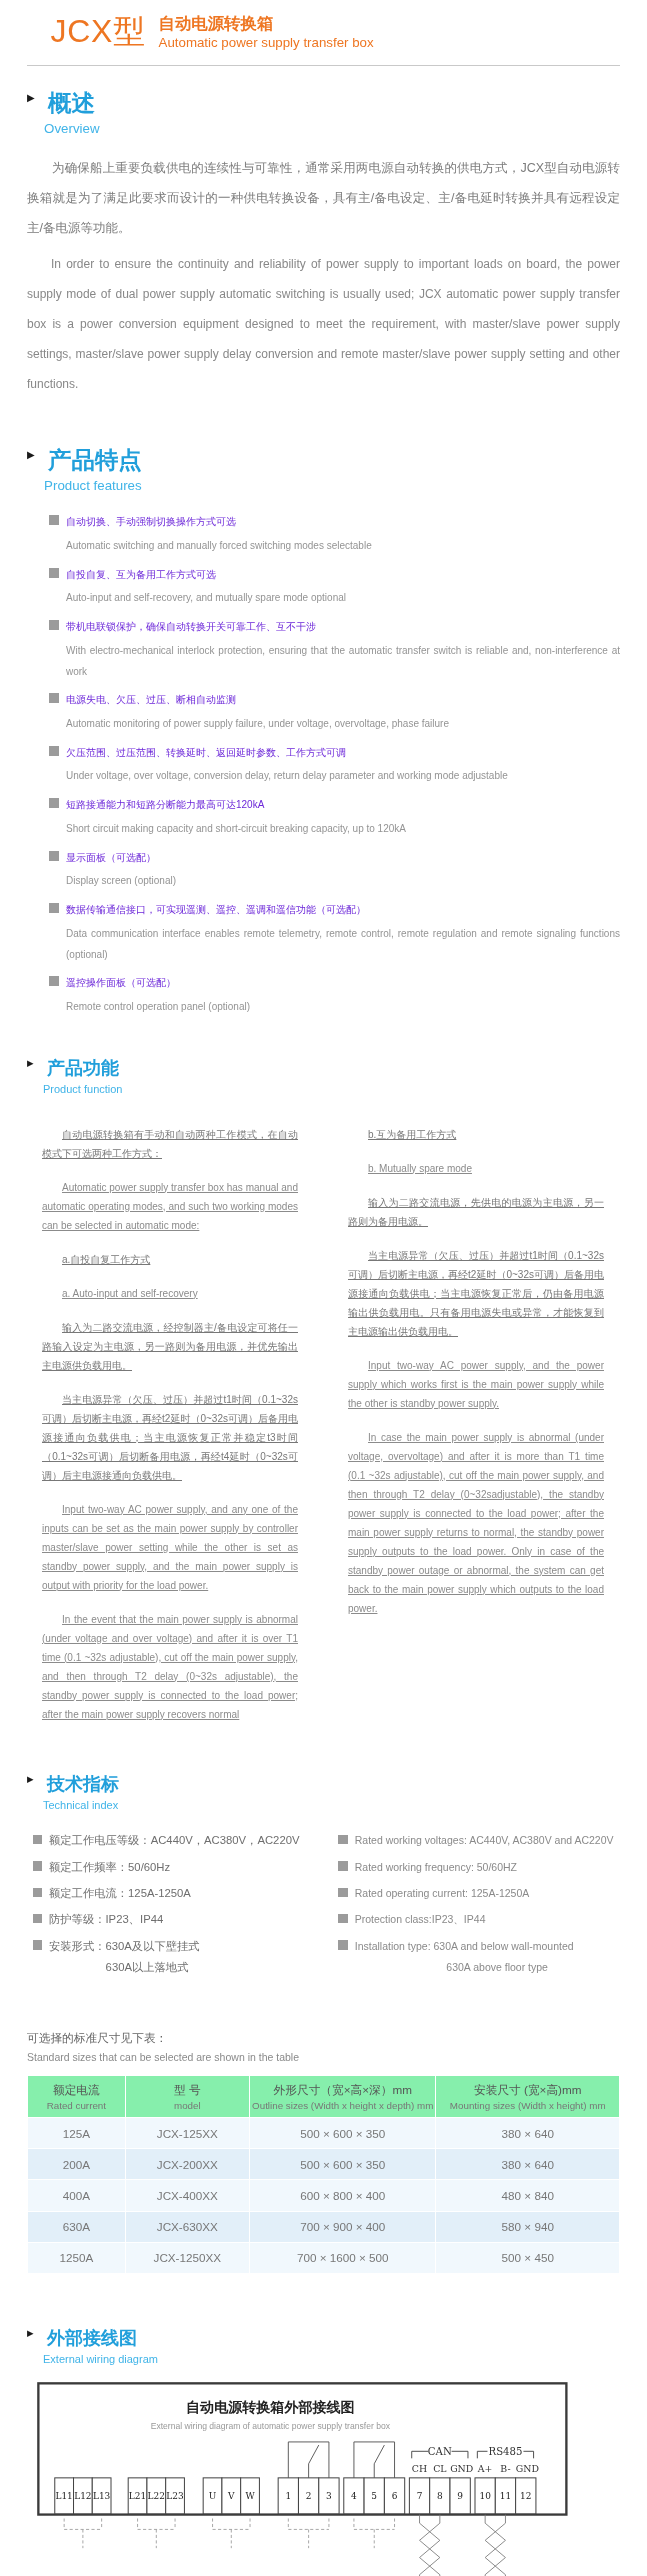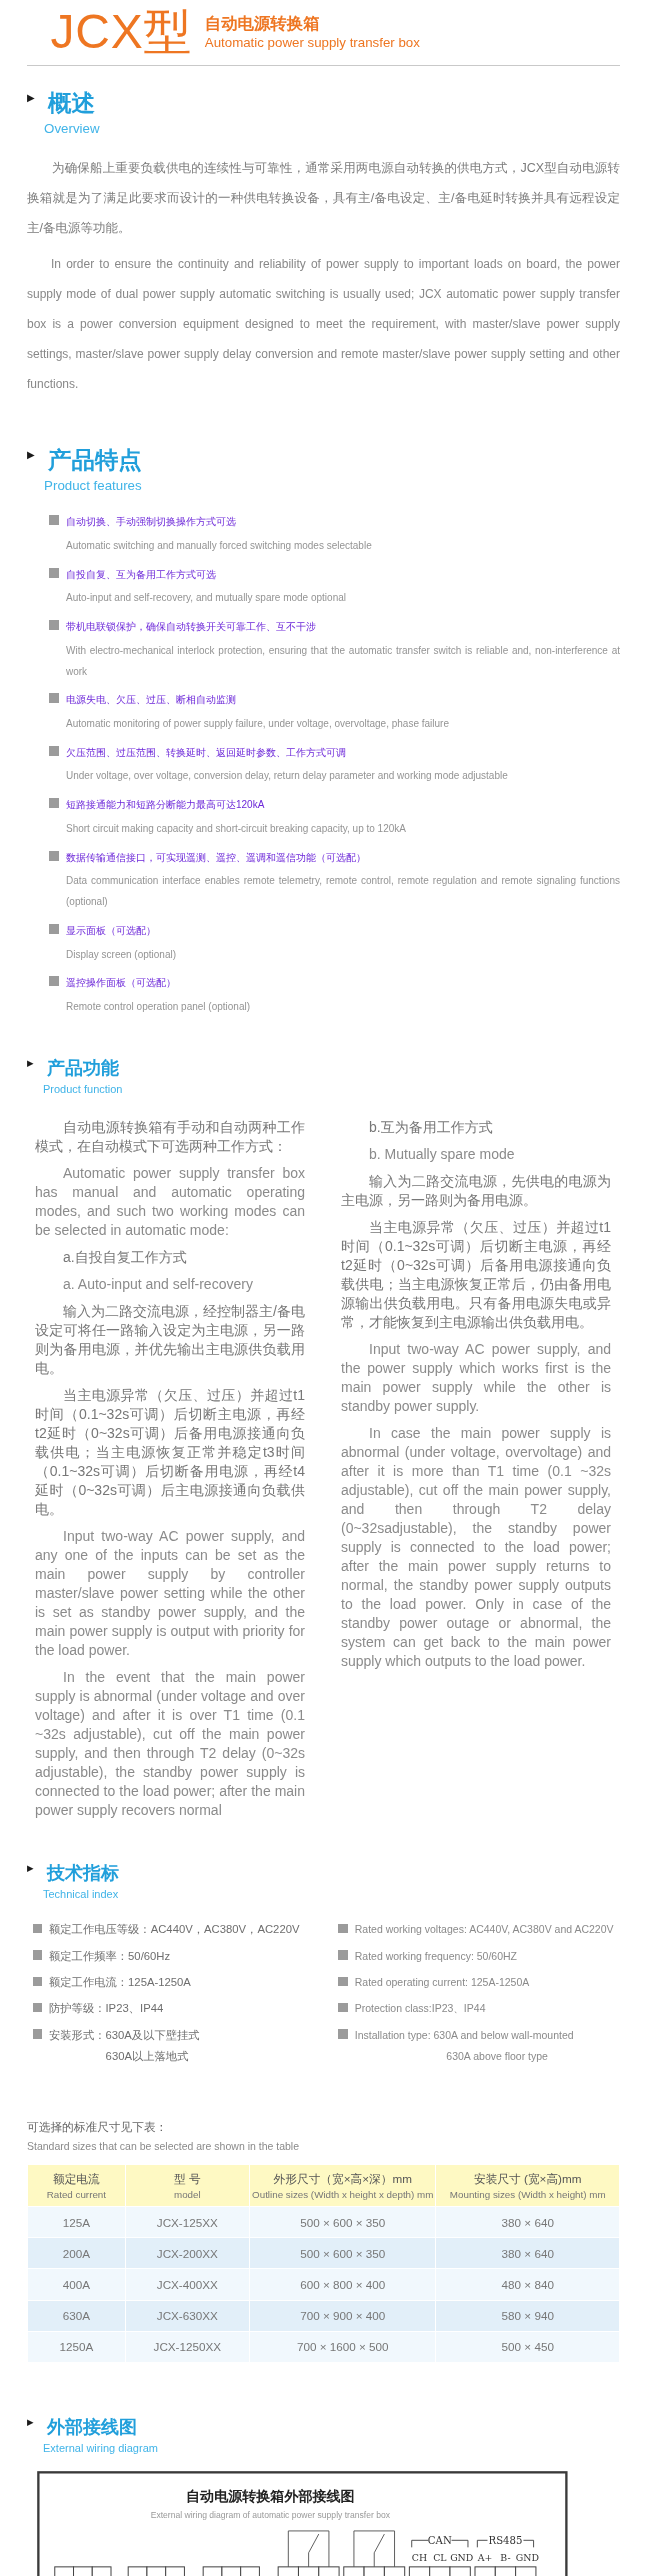--- a/index.html
+++ b/index.html
@@ -1,21 +1,21 @@
 <!DOCTYPE html>
 <html style="font-size:12.5px"><head>
 <meta charset="utf-8">
 <style>
   html,body{margin:0;padding:0;background:#fff;}
   body{width:648px;font-family:"Liberation Sans","DejaVu Sans",sans-serif;color:#777;}
   .page{padding:11px 27px 19px 27px;width:593px;}
 
   
   .hdr{display:flex;align-items:flex-start;padding-left:23.4px;gap:12.5px;}
-  .hdr .model{font-size:48px;line-height:41px;color:#ee7622;letter-spacing:0.8px;font-weight:400;}
+  .hdr .model{font-size:32px;line-height:41px;color:#ee7622;letter-spacing:0.8px;font-weight:400;}
   .hdr .tblock{padding-top:1.6px;}
   .hdr .t-zh{font-size:16.4px;font-weight:bold;color:#ee7622;line-height:20px;}
   .hdr .t-en{font-size:13.3px;color:#ee7622;line-height:19px;}
   .hdr-rule{border:none;border-top:0.8px solid #c9c9c9;margin:12.5px 0 0 0;}
 
   
   .sec{display:flex;gap:9.4px;align-items:flex-start;}
   .sec .tri{color:#1b1b1b;font-size:10px;line-height:23.4px;}
   .sec h2{margin:4px;font-size:23.4px;line-height:26.5px;font-weight:bold;color:#219fdb;}
   .sec .sub{font-size:13.3px;color:#41b4e8;line-height:17px;}
@@ -31,41 +31,41 @@
   
   .features{margin:17px 0 0 22px;}
   .feat{margin-bottom:7.8px;}
   .feat .zh{font-size:10px;color:#6d28d9;line-height:22px;}
   .feat .sq{display:inline-block;width:10px;height:10px;background:#9b9b9b;margin-right:7px;}
   .feat .en{font-size:10px;color:#949494;line-height:21px;margin:1.6px 0 0 17px;text-align:justify;}
 
   
   .cols{display:flex;gap:20px;margin-top:12.5px;}
   .col{width:286px;}
-  .col p{margin:8px;font-size:14px;line-height:19px;text-align:justify;color:#777;}
+  .col p{margin:15px;font-size:10px;line-height:19px;text-align:justify;color:#777;text-decoration:underline;}
   .col p[data-lang="zh"]{text-indent:2em;}
   .col p[data-lang="en"]{color:#8b8b8b;text-indent:2em;}
   .col p[data-lang="en-cont"]{color:#8b8b8b;text-indent:0;}
 
   
   .tech{display:flex;gap:15.6px;margin-top:15.6px;}
   .tech ul{list-style:none;margin:4px;padding:0 0 0 1.6px;}
   .tech li{margin-bottom:10px;line-height:16.4px;}
   .tech .sq{display:inline-block;width:9.4px;height:9.4px;background:#9b9b9b;margin-right:7px;}
   .tech-zh{width:290px;font-size:11.3px;color:#6e6e6e;}
   .tech-en{width:287px;font-size:10.5px;color:#8a8a8a;}
   .tech .t-line2{margin-left:73px;margin-top:4.7px;}
   .tech-en .t-line2{margin-left:108px;}
   .t-line2:empty{display:none;}
 
   
   .tbl-intro-zh{font-size:11.7px;color:#666;margin-top:42px;}
   .tbl-intro-en{font-size:10.5px;color:#8a8a8a;margin-top:4.7px;}
   table.sizes{border-collapse:collapse;width:593px;margin-top:12.5px;}
-  table.sizes th{background:#fef9c3;font-weight:normal;padding:6.2px 1.6px;border:1.6px solid #fff;}
+  table.sizes th{background:#86efac;font-weight:normal;padding:6.2px 1.6px;border:1.6px solid #fff;}
   table.sizes th .h-zh{font-size:11.7px;color:#555;}
   table.sizes th .h-en{font-size:9.8px;color:#777;margin-top:2.3px;}
   table.sizes td{text-align:center;font-size:11.7px;color:#777;padding:8.6px 1.6px;border:1.6px solid #fff;}
   table.sizes tr:nth-child(odd) td{background:#f1f8fd;}
   table.sizes tr:nth-child(even) td{background:#e2eff9;}
   table.sizes col.c1{width:16.5%;} table.sizes col.c2{width:21%;}
   table.sizes col.c3{width:31.5%;} table.sizes col.c4{width:31%;}
 
   
   .wiring-svg{display:block;margin:14px 0 0 9.4px;}
@@ -130,27 +130,27 @@
         <div class="zh"><span class="sq"></span><span>欠压范围、过压范围、转换延时、返回延时参数、工作方式可调</span></div>
         <div class="en">Under voltage, over voltage, conversion delay, return delay parameter and working mode adjustable</div>
       </div>
 
       <div class="feat">
         <div class="zh"><span class="sq"></span><span>短路接通能力和短路分断能力最高可达120kA</span></div>
         <div class="en">Short circuit making capacity and short-circuit breaking capacity, up to 120kA</div>
       </div>
 
       <div class="feat">
+        <div class="zh"><span class="sq"></span><span>显示面板（可选配）</span></div>
+        <div class="en">Display screen (optional)</div>
+      </div>
+
+      <div class="feat">
         <div class="zh"><span class="sq"></span><span>数据传输通信接口，可实现遥测、遥控、遥调和遥信功能（可选配）</span></div>
         <div class="en">Data communication interface enables remote telemetry, remote control, remote regulation and remote signaling functions (optional)</div>
-      </div>
-
-      <div class="feat">
-        <div class="zh"><span class="sq"></span><span>显示面板（可选配）</span></div>
-        <div class="en">Display screen (optional)</div>
       </div>
 
       <div class="feat">
         <div class="zh"><span class="sq"></span><span>遥控操作面板（可选配）</span></div>
         <div class="en">Remote control operation panel (optional)</div>
       </div>
     </div>
 
   <div class="sec small mt48">
     <span class="tri">▶</span>

